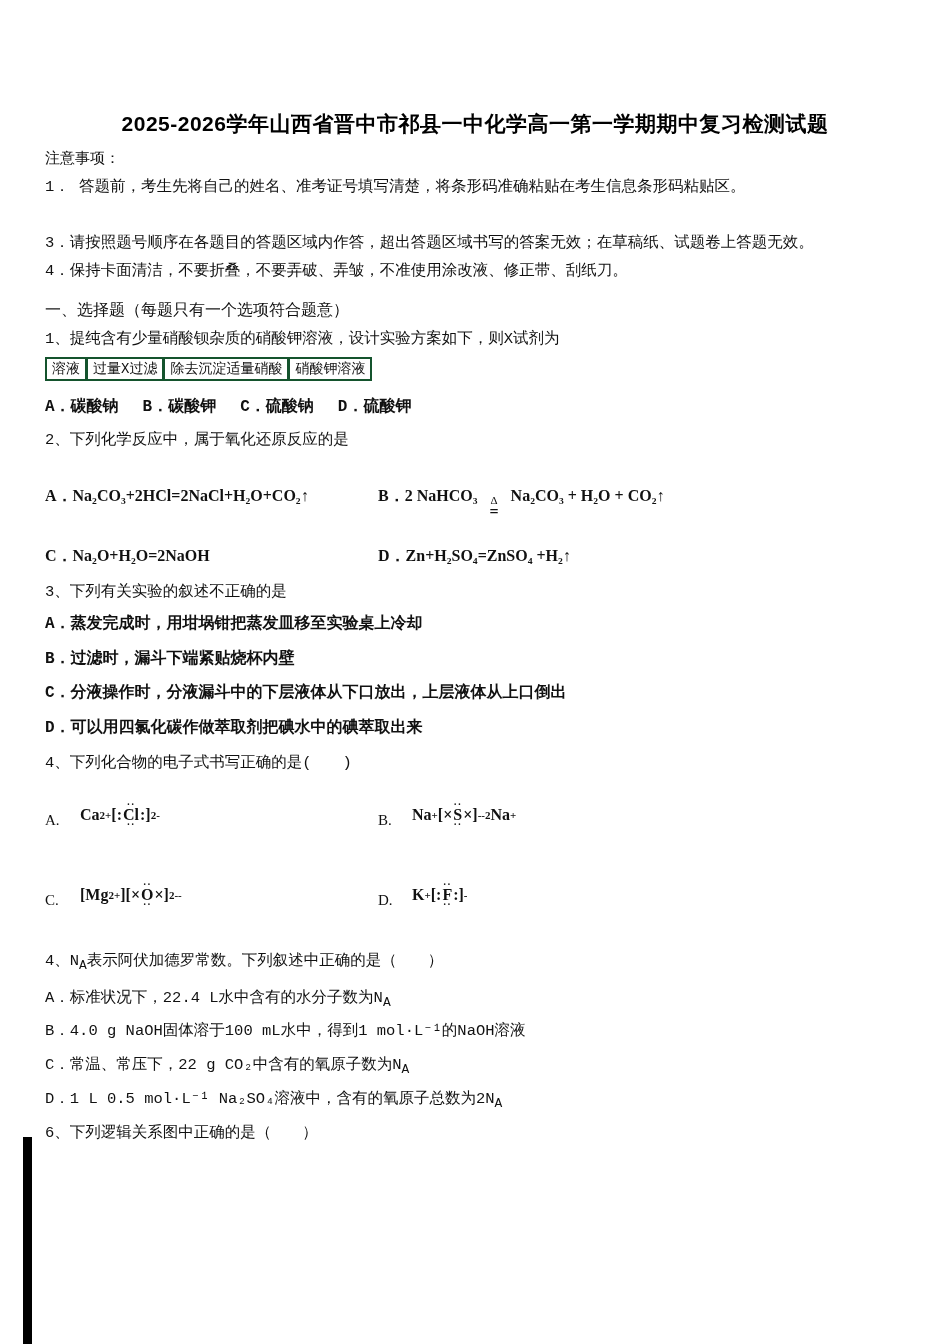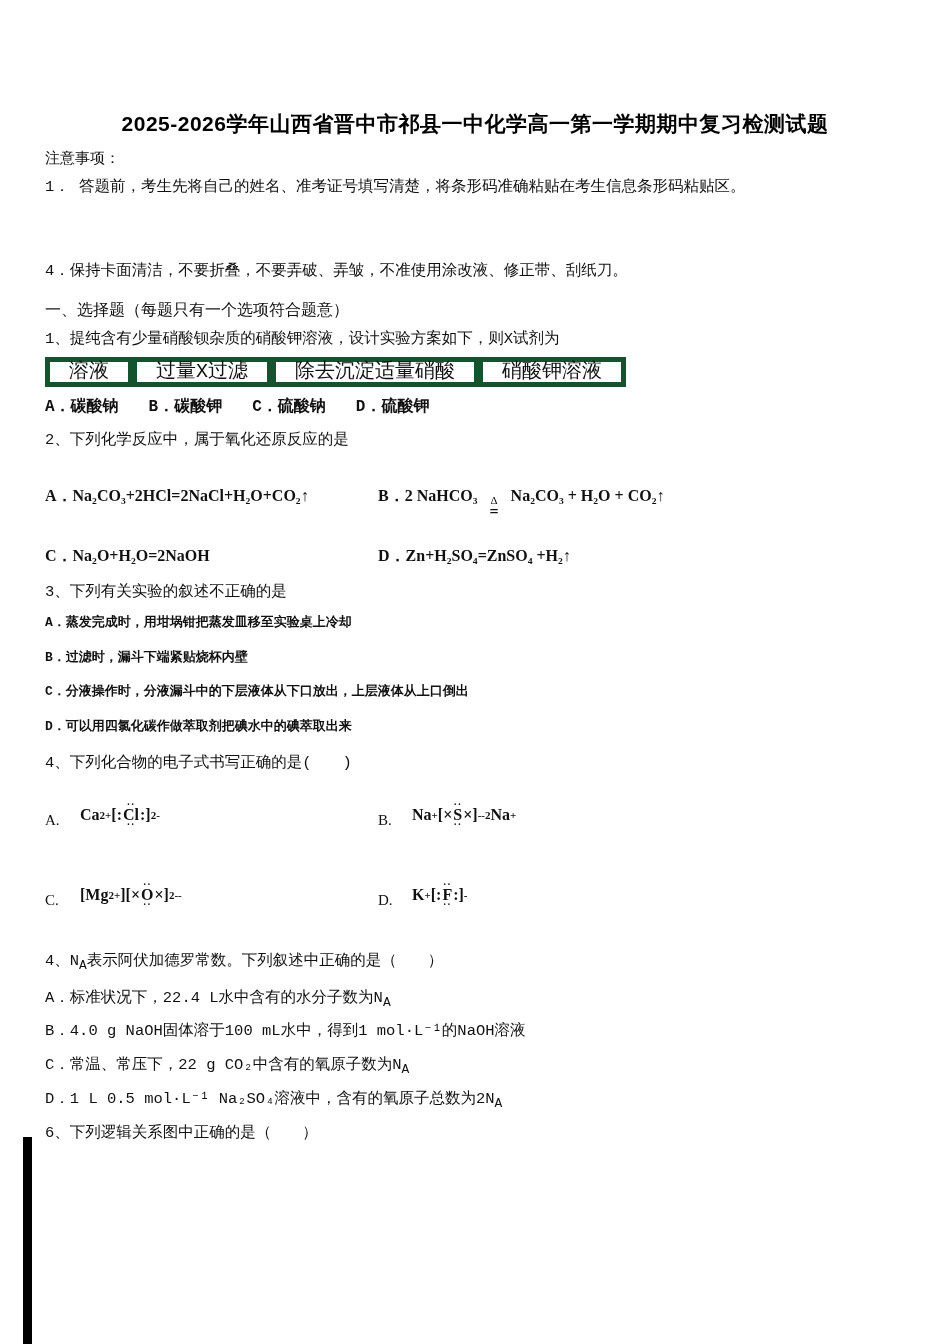--- a/index.html
+++ b/index.html
@@ -26,41 +26,41 @@
   .notice-item { font-size:15.5px; }
   .n1 { top:176px; } .n2 { top:204px; } .n3 { top:232px; } .n4 { top:260px; }
 
   .section-heading { top:300px; font-size:16px; }
 
   .stem { font-size:15.5px; }
   .q1-stem { top:328px; }
 
   .flow { top:357px; display:flex; }
   .fbox {
-    border:5px solid #14532d; padding:1px 19px; font-size:20px;
+    border:2px solid #14532d; padding:1px 5px; font-size:14px;
     margin-right:-1px; line-height:18px;
   }
 
   .optline { font-size:16px; font-weight:bold; }
-  .q1-opts { top:396px; display:flex; gap:30px; }
+  .q1-opts { top:396px; display:flex; gap:24px; }
 
   .q2-stem { top:429px; }
   .opt { position:absolute; white-space:nowrap; font-size:16px; font-weight:bold; }
   .colA { left:45px; } .colB { left:378px;text-align:center; }
   .row-q2-1 { top:486px; } .row-q2-2 { top:546px; }
 
   .deltaeq {
     display:inline-flex; flex-direction:column; align-items:center;
     vertical-align:-3px; margin:0 8px;
   }
   .deltaeq .d { font-size:11px; line-height:11px; font-weight:normal; }
   .deltaeq .eq { font-size:16px; line-height:11px; }
 
   .q3-stem { top:581px; }
-  .q3-opt { font-size:13px; font-weight:bold; }
+  .q3-opt { font-size:16px; font-weight:bold; }
   .q3-o0 { top:613px; } .q3-o1 { top:648px; } .q3-o2 { top:682px; } .q3-o3 { top:717px; }
 
   .q4-stem { top:752px; }
   .qrow { position:absolute; left:0; width:100%; height:50px; }
   .row-q4-1 { top:798px; } .row-q4-2 { top:878px; }
   .flab { position:absolute; top:14px; font-size:15px; }
   .flab-a, .flab-c { left:45px; }
   .flab-b, .flab-d { left:378px; }
   .fml { position:absolute; top:4px; display:inline-flex; align-items:center; font-size:16px; white-space:nowrap;font-weight:bold; }
   .fml-a, .fml-c { left:80px; }
@@ -91,20 +91,21 @@
 </style>
 </head>
 <body>
 
 <div class="page">
 
   <h1 class="title">2025-2026学年山西省晋中市祁县一中化学高一第一学期期中复习检测试题</h1>
 
   <div class="abs notice-head">注意事项：</div>
   <div class="abs notice-item n1">1．  答题前，考生先将自己的姓名、准考证号填写清楚，将条形码准确粘贴在考生信息条形码粘贴区。</div>
+  <div class="abs notice-item n3">3．请按照题号顺序在各题目的答题区域内作答，超出答题区域书写的答案无效；在草稿纸、试题卷上答题无效。</div>
   <div class="abs notice-item n4">4．保持卡面清洁，不要折叠，不要弄破、弄皱，不准使用涂改液、修正带、刮纸刀。</div>
 
   <div class="abs section-heading">一、选择题（每题只有一个选项符合题意）</div>
 
   <div class="abs stem q1-stem">1、提纯含有少量硝酸钡杂质的硝酸钾溶液，设计实验方案如下，则X试剂为</div>
   <div class="abs flow">
     <span class="fbox">溶液</span>
     <span class="fbox">过量X过滤</span>
     <span class="fbox">除去沉淀适量硝酸</span>
     <span class="fbox">硝酸钾溶液</span>

